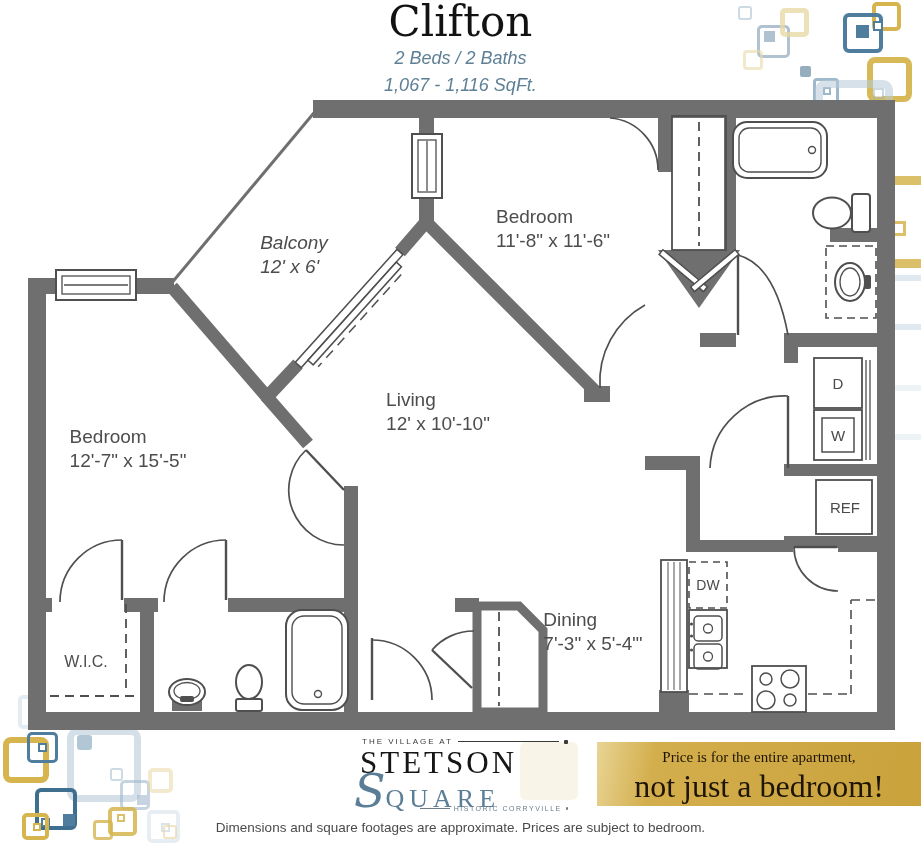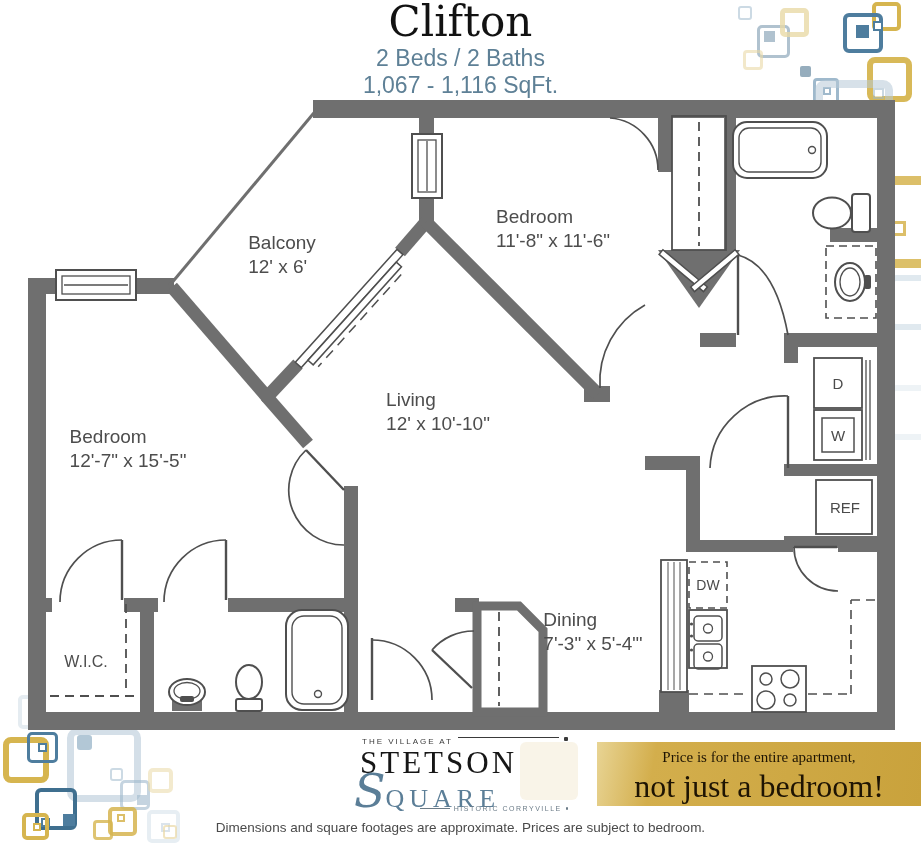--- a/index.html
+++ b/index.html
@@ -1,32 +1,32 @@
 <!DOCTYPE html>
 <html><head>
 <meta charset="utf-8">
 <style>
   html,body{margin:0;padding:0;background:#fff;}
   .page{position:relative;width:921px;height:844px;background:#fff;overflow:hidden;
         font-family:"Liberation Sans",sans-serif;}
   
   .header{position:absolute;left:0;right:0;top:0;text-align:center;z-index:3;}
   .plan-title{font-family:"DejaVu Serif",serif;font-size:42px;color:#121212;line-height:1.05;}
-  .plan-sub{font-size:23px;color:#5e8096;line-height:25px;margin-top:2px;}
+  .plan-sub{font-size:18px;color:#5e8096;line-height:25px;margin-top:2px;font-style:italic;}
   
   .decor{position:absolute;inset:0;z-index:0;}
   .sq{position:absolute;box-sizing:border-box;}
   
   .plan-svg{position:absolute;left:0;top:0;z-index:1;}
   
   .room-label{position:absolute;transform:translate(-50%,-50%);text-align:left;
               color:#4d4d4d;font-size:19px;line-height:24px;z-index:2;white-space:nowrap;}
   
   .logo{position:absolute;left:348;top:737px;left:348px;width:220px;z-index:3;color:#161616;}
-  .logo-top{display:flex;align-items:flex-start;gap:5px;margin-left:14px;}
+  .logo-top{display:flex;align-items:center;gap:5px;margin-left:14px;}
   .logo-prefix{font-size:8px;letter-spacing:2px;color:#3a3a3a;}
   .rule{display:inline-block;height:1px;background:#3a3a3a;flex:1;}
   .dot{width:4px;height:4px;background:#3a3a3a;border-radius:1px;}
   .logo-stetson{font-family:"Liberation Serif",serif;font-size:31px;letter-spacing:3px;
                 line-height:1.0;margin-top:1px;margin-left:12px;}
   .logo-square{color:#5b7e97;margin-top:-10px;display:flex;align-items:baseline;margin-left:6px;}
   .script-s{font-family:"DejaVu Serif",serif;font-style:italic;font-size:46px;line-height:1;}
   .square-rest{font-family:"Liberation Serif",serif;font-size:26px;letter-spacing:5px;}
   .logo-bottom{display:flex;align-items:center;gap:4px;margin-top:-9px;margin-left:72px;}
   .logo-tagline{font-size:7px;letter-spacing:1.5px;color:#6b7b87;white-space:nowrap;}
@@ -282,21 +282,21 @@
     </g>
 
     <g font-family="Liberation Sans, sans-serif" font-size="15" fill="#4b4b4b" text-anchor="middle">
       <text x="838" y="389">D</text>
       <text x="838" y="441">W</text>
       <text x="845" y="513">REF</text>
       <text x="708" y="590" font-size="14">DW</text>
     </g>
   </svg>
 
-  <div class="room-label" style="left:282px;top:255px;">
+  <div class="room-label" style="left:294px;top:255px;font-style:italic;">
     <div>Balcony</div>
     <div>12' x 6'</div>
   </div>
   <div class="room-label" style="left:553px;top:229px;">
     <div>Bedroom</div>
     <div>11'-8" x 11'-6"</div>
   </div>
   <div class="room-label" style="left:438px;top:412px;">
     <div>Living</div>
     <div>12' x 10'-10"</div>

